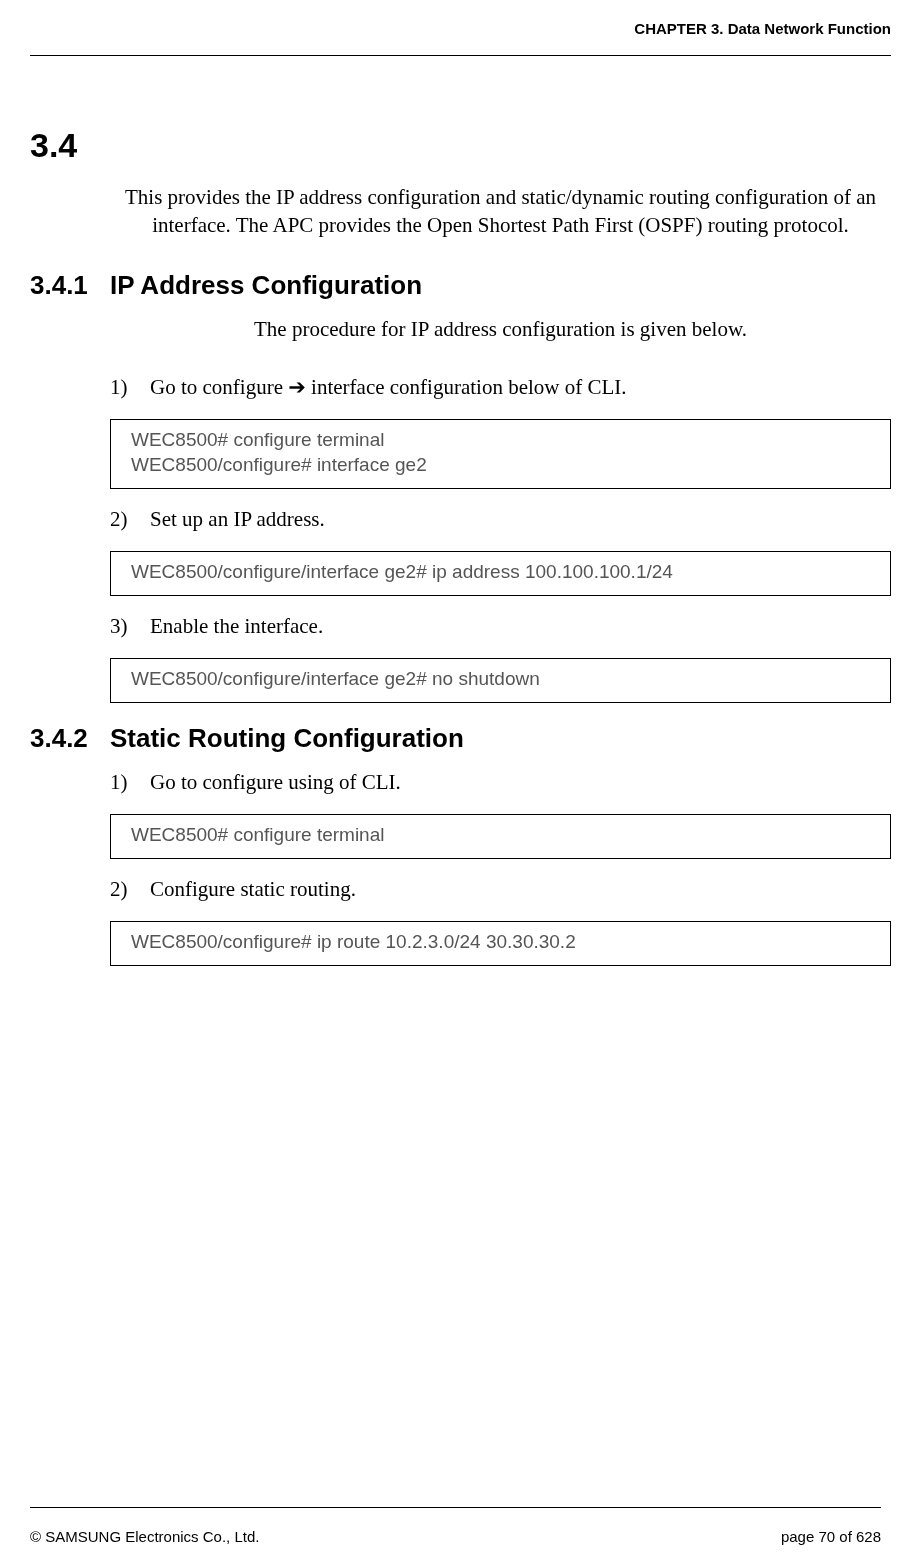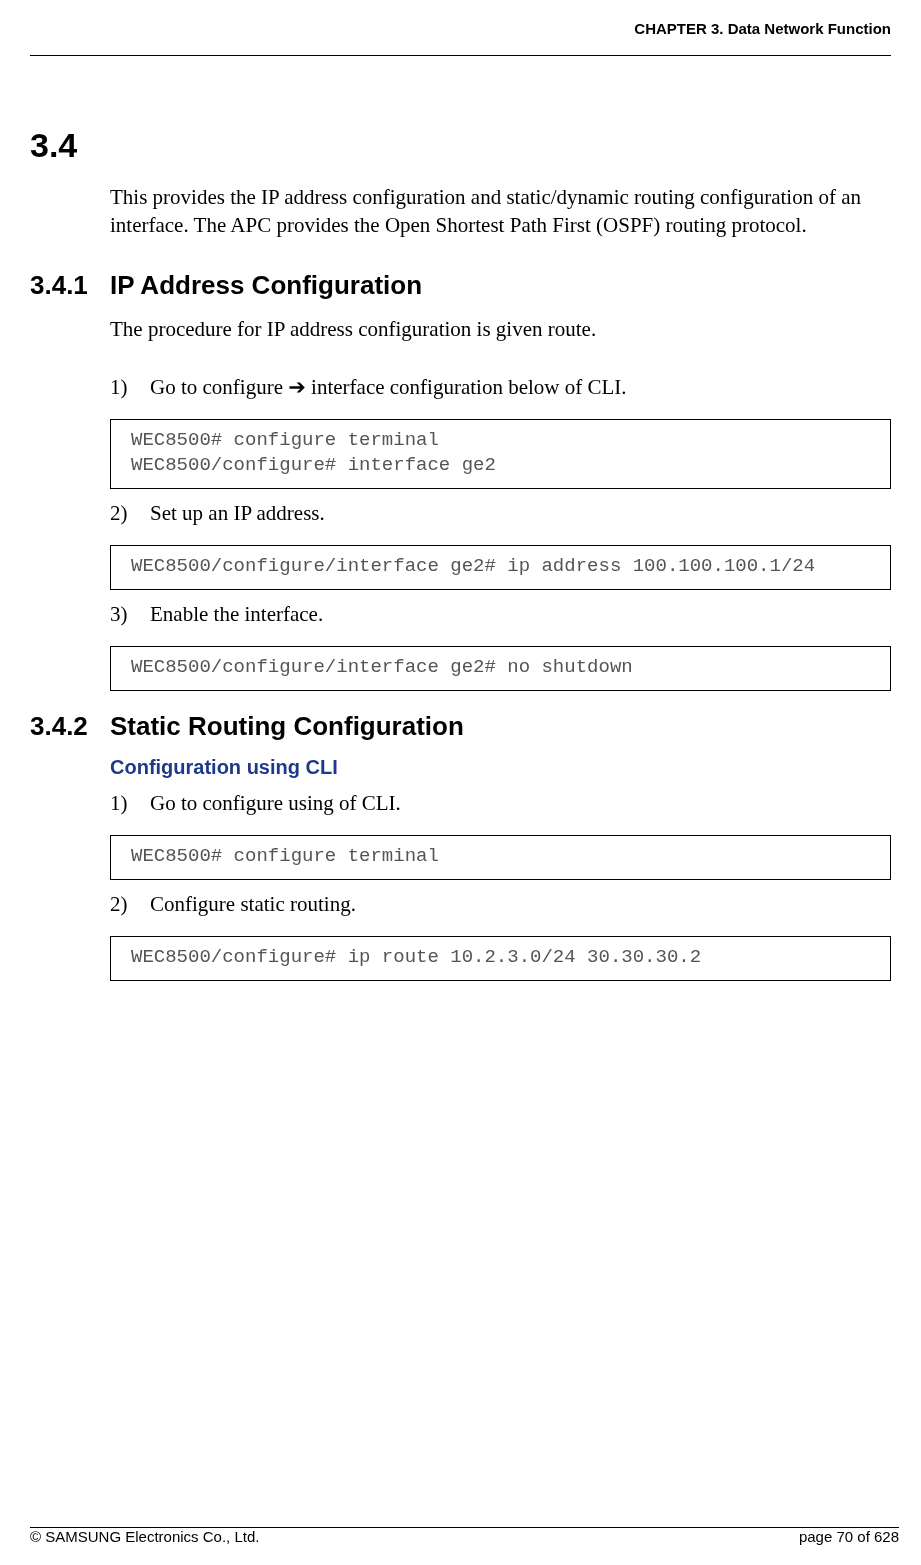--- a/index.html
+++ b/index.html
@@ -40,20 +40,21 @@
     font-family: Arial, Helvetica, sans-serif;
     font-weight: bold;
     font-size: 34px;
   }
   .body-text {
     font-family: "Times New Roman", Times, serif;
     font-size: 21px;
     margin-left: 80px;
     line-height: 1.35;
     margin-bottom: 30px;
+    text-align: center;
   }
   .h2-row {
     display: flex;
     align-items: baseline;
     margin-top: 20px;
     margin-bottom: 14px;
   }
   .h2-num {
     font-family: Arial, Helvetica, sans-serif;
     font-weight: bold;
@@ -82,43 +83,43 @@
     line-height: 1.35;
   }
   .arrow {
     font-family: Arial, sans-serif;
   }
   .code-box {
     border: 1.5px solid #000;
     margin-left: 80px;
     margin-right: 0;
     padding: 8px 20px 10px 20px;
-    font-family: Liberation Mono, monospace;
+    font-family: Liberation Sans, sans-serif;
     font-size: 19px;
     color: #555;
     white-space: pre;
-    margin-bottom: 10px;
+    margin-bottom: 16px;
     line-height: 1.3;
   }
   .sub-heading {
     font-family: Arial, Helvetica, sans-serif;
     font-weight: bold;
     color: #1d3a8a;
     font-size: 20px;
     margin-left: 80px;
     margin-bottom: 10px;
     margin-top: 6px;
   }
   .footer {
     position: absolute;
     bottom: 20px;
     left: 30px;
-    right: 22px;
+    right: 40px;
     border-top: 1.5px solid #000;
-    padding-top: 0;
+    padding-top: 20px;
     display: flex;
     justify-content: space-between;
     font-family: Arial, Helvetica, sans-serif;
     font-size: 15px;
   }
 </style>
 </head>
 <body>
 
 <div class="header">
@@ -129,21 +130,21 @@
 
   <div class="h1-row">
     <div class="h1-num">3.4</div>
   </div>
   <div class="body-text">This provides the IP address configuration and static/dynamic routing configuration of an interface. The APC provides the Open Shortest Path First (OSPF) routing protocol.</div>
 
   <div class="h2-row">
     <div class="h2-num">3.4.1</div>
     <div class="h2-title">IP Address Configuration</div>
   </div>
-  <div class="body-text">The procedure for IP address configuration is given route.</div>
+  <div class="body-text">The procedure for IP address configuration is given below.</div>
 
   <div class="step-row">
     <div class="step-num">1)</div>
     <div class="step-text">
       <span>Go to configure </span><span class="arrow">➔</span><span> interface configuration below of CLI.</span>
     </div>
   </div>
   <div class="code-box">WEC8500# configure terminal
 WEC8500/configure# interface ge2</div>
 
@@ -157,21 +158,20 @@
     <div class="step-num">3)</div>
     <div class="step-text">Enable the interface.</div>
   </div>
   <div class="code-box">WEC8500/configure/interface ge2# no shutdown</div>
 
   <div class="h2-row">
     <div class="h2-num">3.4.2</div>
     <div class="h2-title">Static Routing Configuration</div>
   </div>
 
-  <div class="sub-heading">Configuration using CLI</div>
 
   <div class="step-row" style="margin-top:4px;">
     <div class="step-num">1)</div>
     <div class="step-text">Go to configure using of CLI.</div>
   </div>
   <div class="code-box">WEC8500# configure terminal</div>
 
   <div class="step-row">
     <div class="step-num">2)</div>
     <div class="step-text">Configure static routing.</div>

